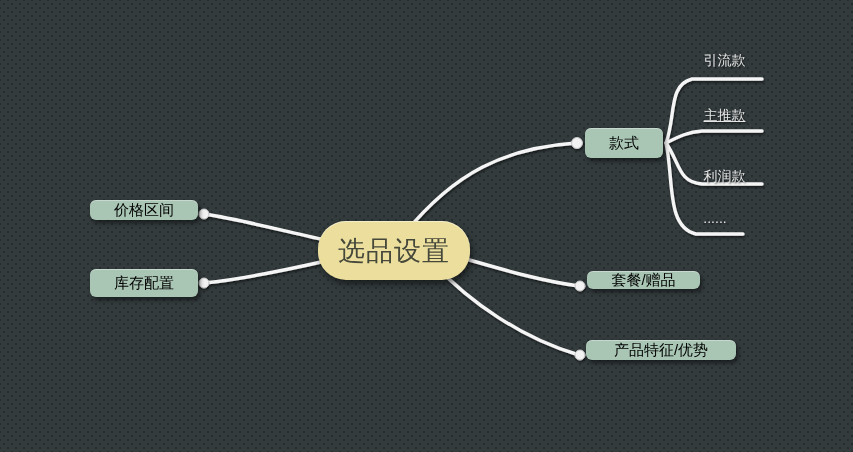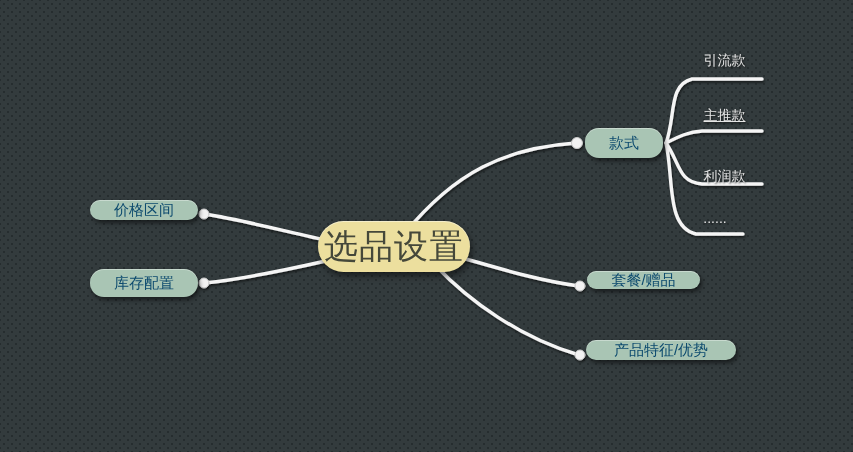--- a/index.html
+++ b/index.html
@@ -16,33 +16,33 @@
     background-position:0 0,4px 4px;
   }
   .connectors{position:absolute;left:0;top:0;z-index:1;}
   .node{
     position:absolute;z-index:2;
     display:flex;align-items:center;justify-content:center;
     box-sizing:border-box;
     cursor:default;
   }
   .node-root{
-    left:318px;top:221px;width:152px;height:51px;
+    left:318px;top:221px;width:152px;height:59px;
     border-radius:28px;
     background:#ecdf9e;
     box-shadow:2px 4px 6px rgba(0,0,0,.5), inset 0 1px 0 rgba(255,255,255,.45);
     color:#45483a;
-    font-size:34px;
+    font-size:27px;
     letter-spacing:1px;
   }
   .node-branch{
-    border-radius:14px;
+    border-radius:6px;
     background:#a9c5b4;
     box-shadow:2px 3px 4px rgba(0,0,0,.5), inset 0 1px 0 rgba(255,255,255,.35);
-    color:#0c4a6e;
+    color:#000000;
     font-size:15px;
   }
   .n-price{left:90px;top:200px;width:108px;height:20px;}
   .n-stock{left:90px;top:269px;width:108px;height:28px;}
   .n-style{left:585px;top:128px;width:78px;height:30px;}
   .n-bundle{left:587px;top:271px;width:113px;height:18px;}
   .n-feature{left:586px;top:340px;width:150px;height:20px;}
   .child-label{
     position:absolute;z-index:2;
     color:#e6e6e6;

